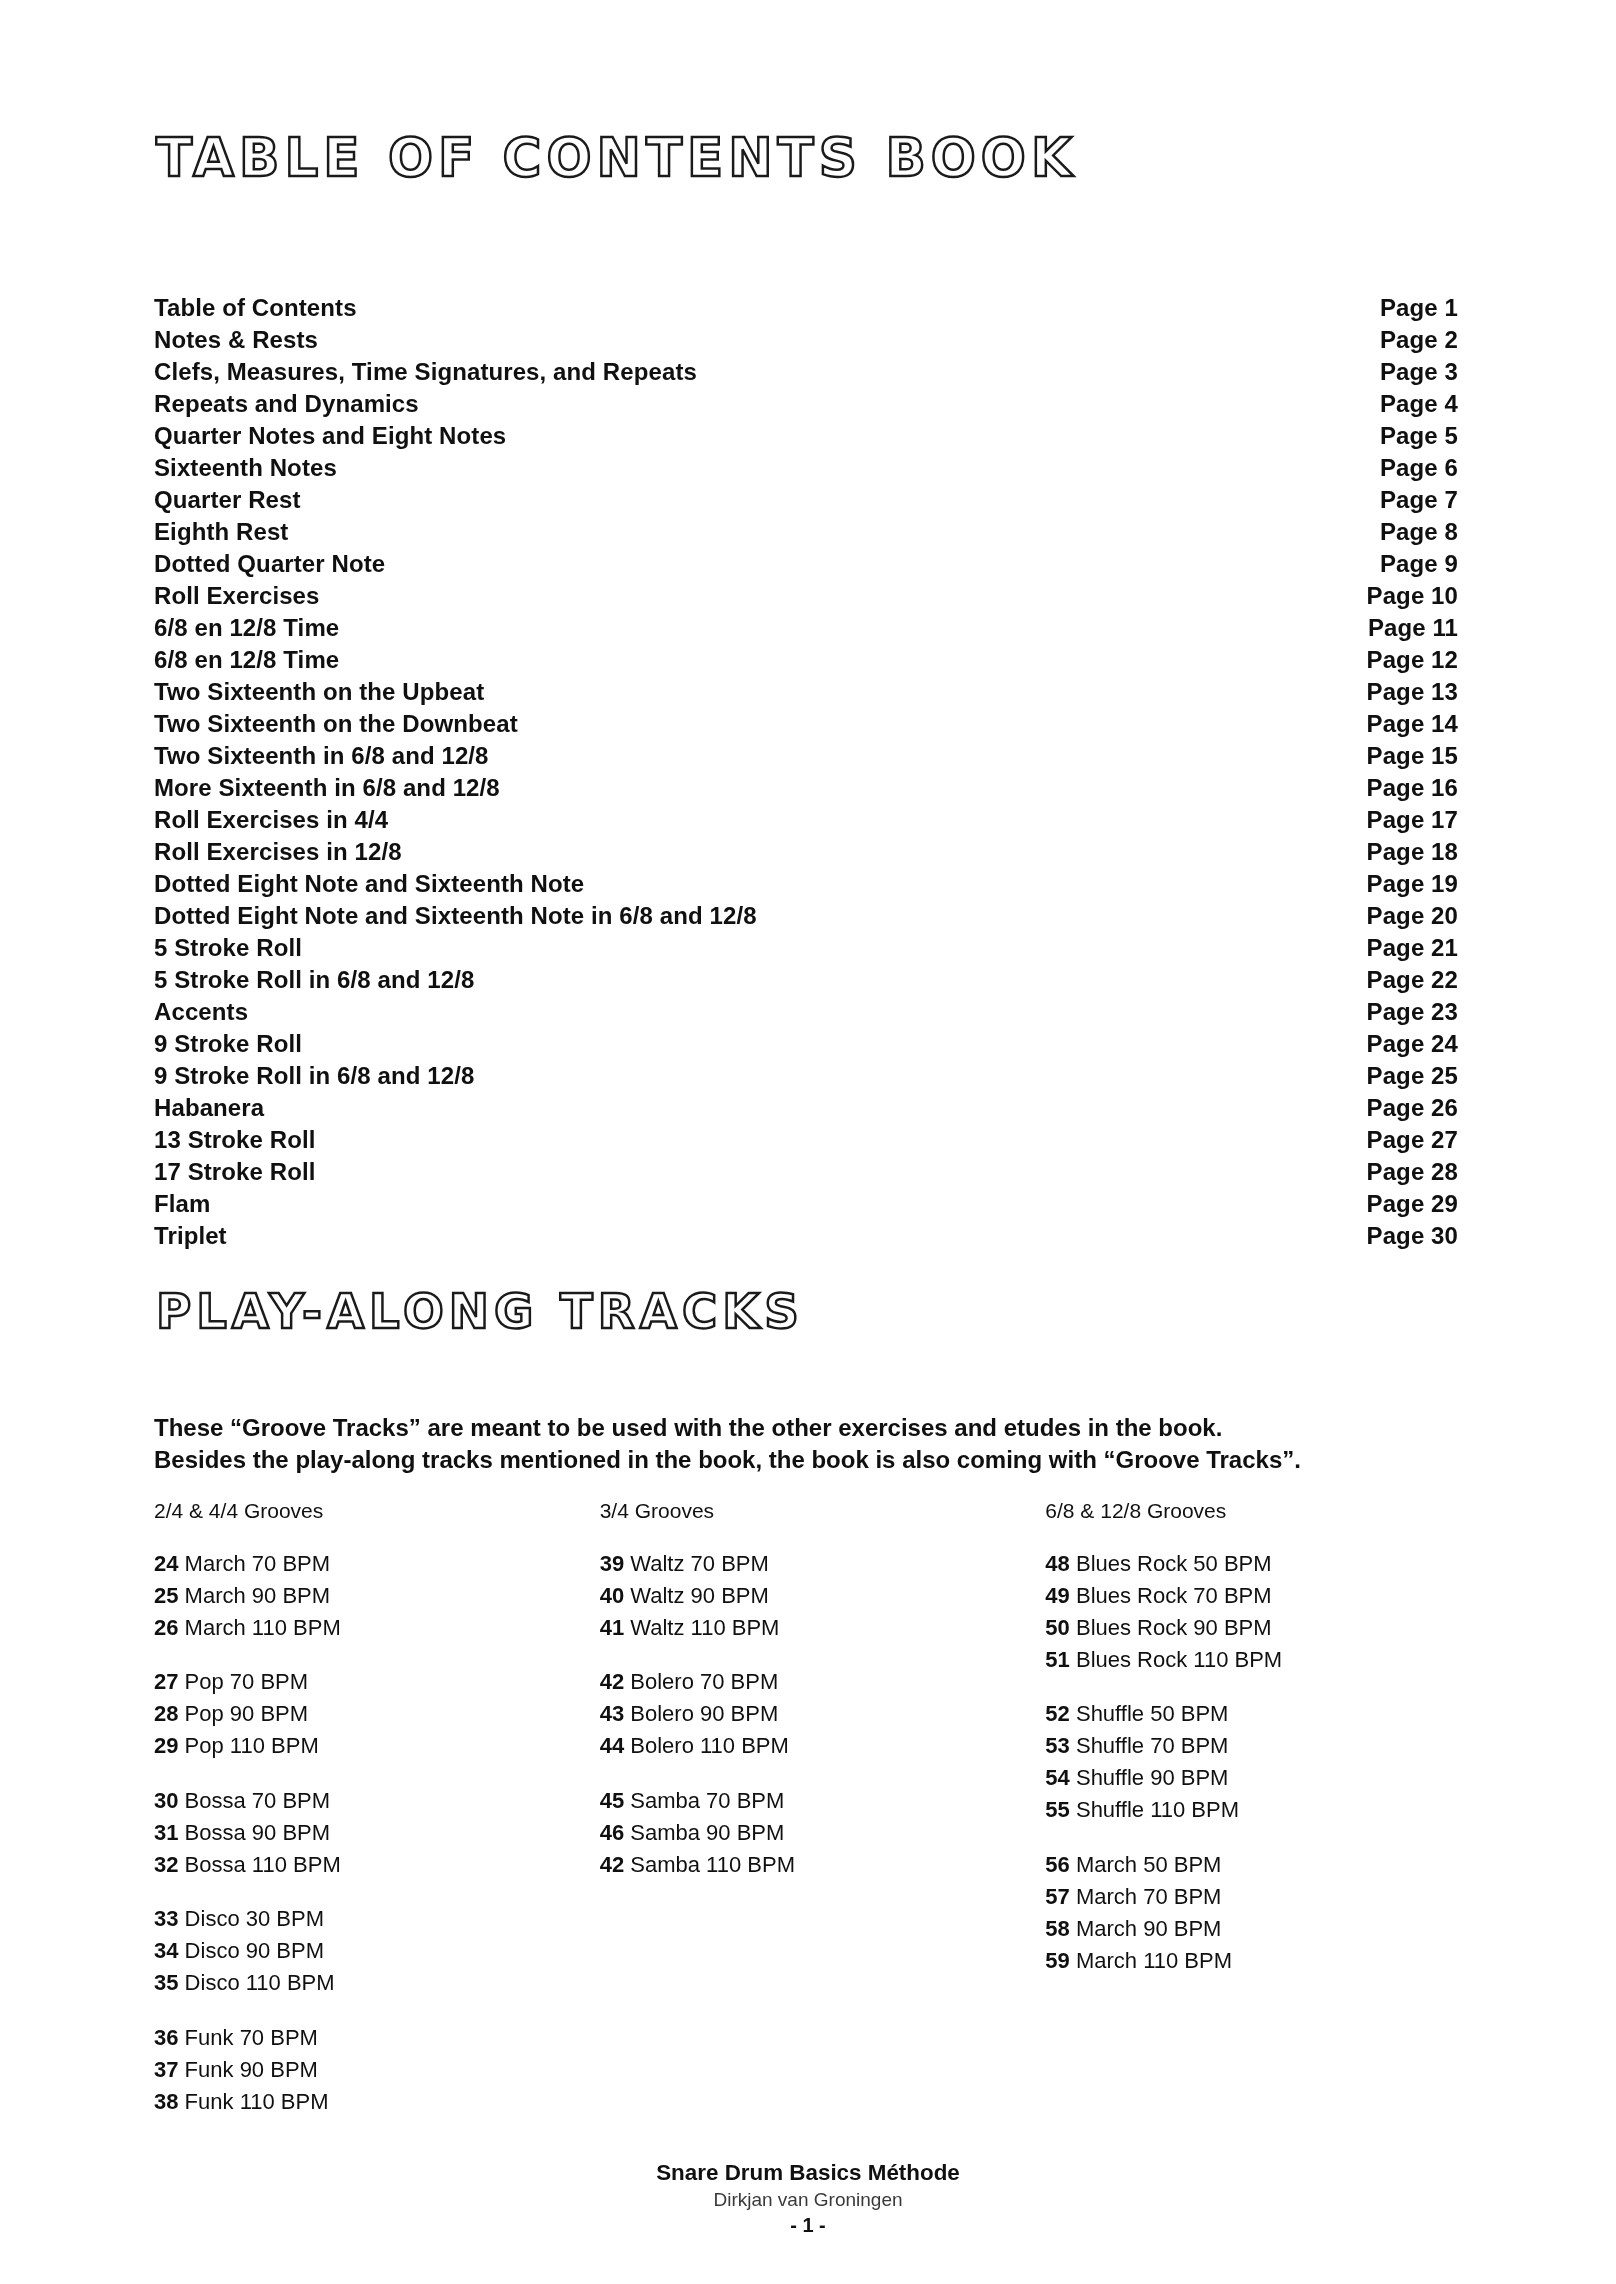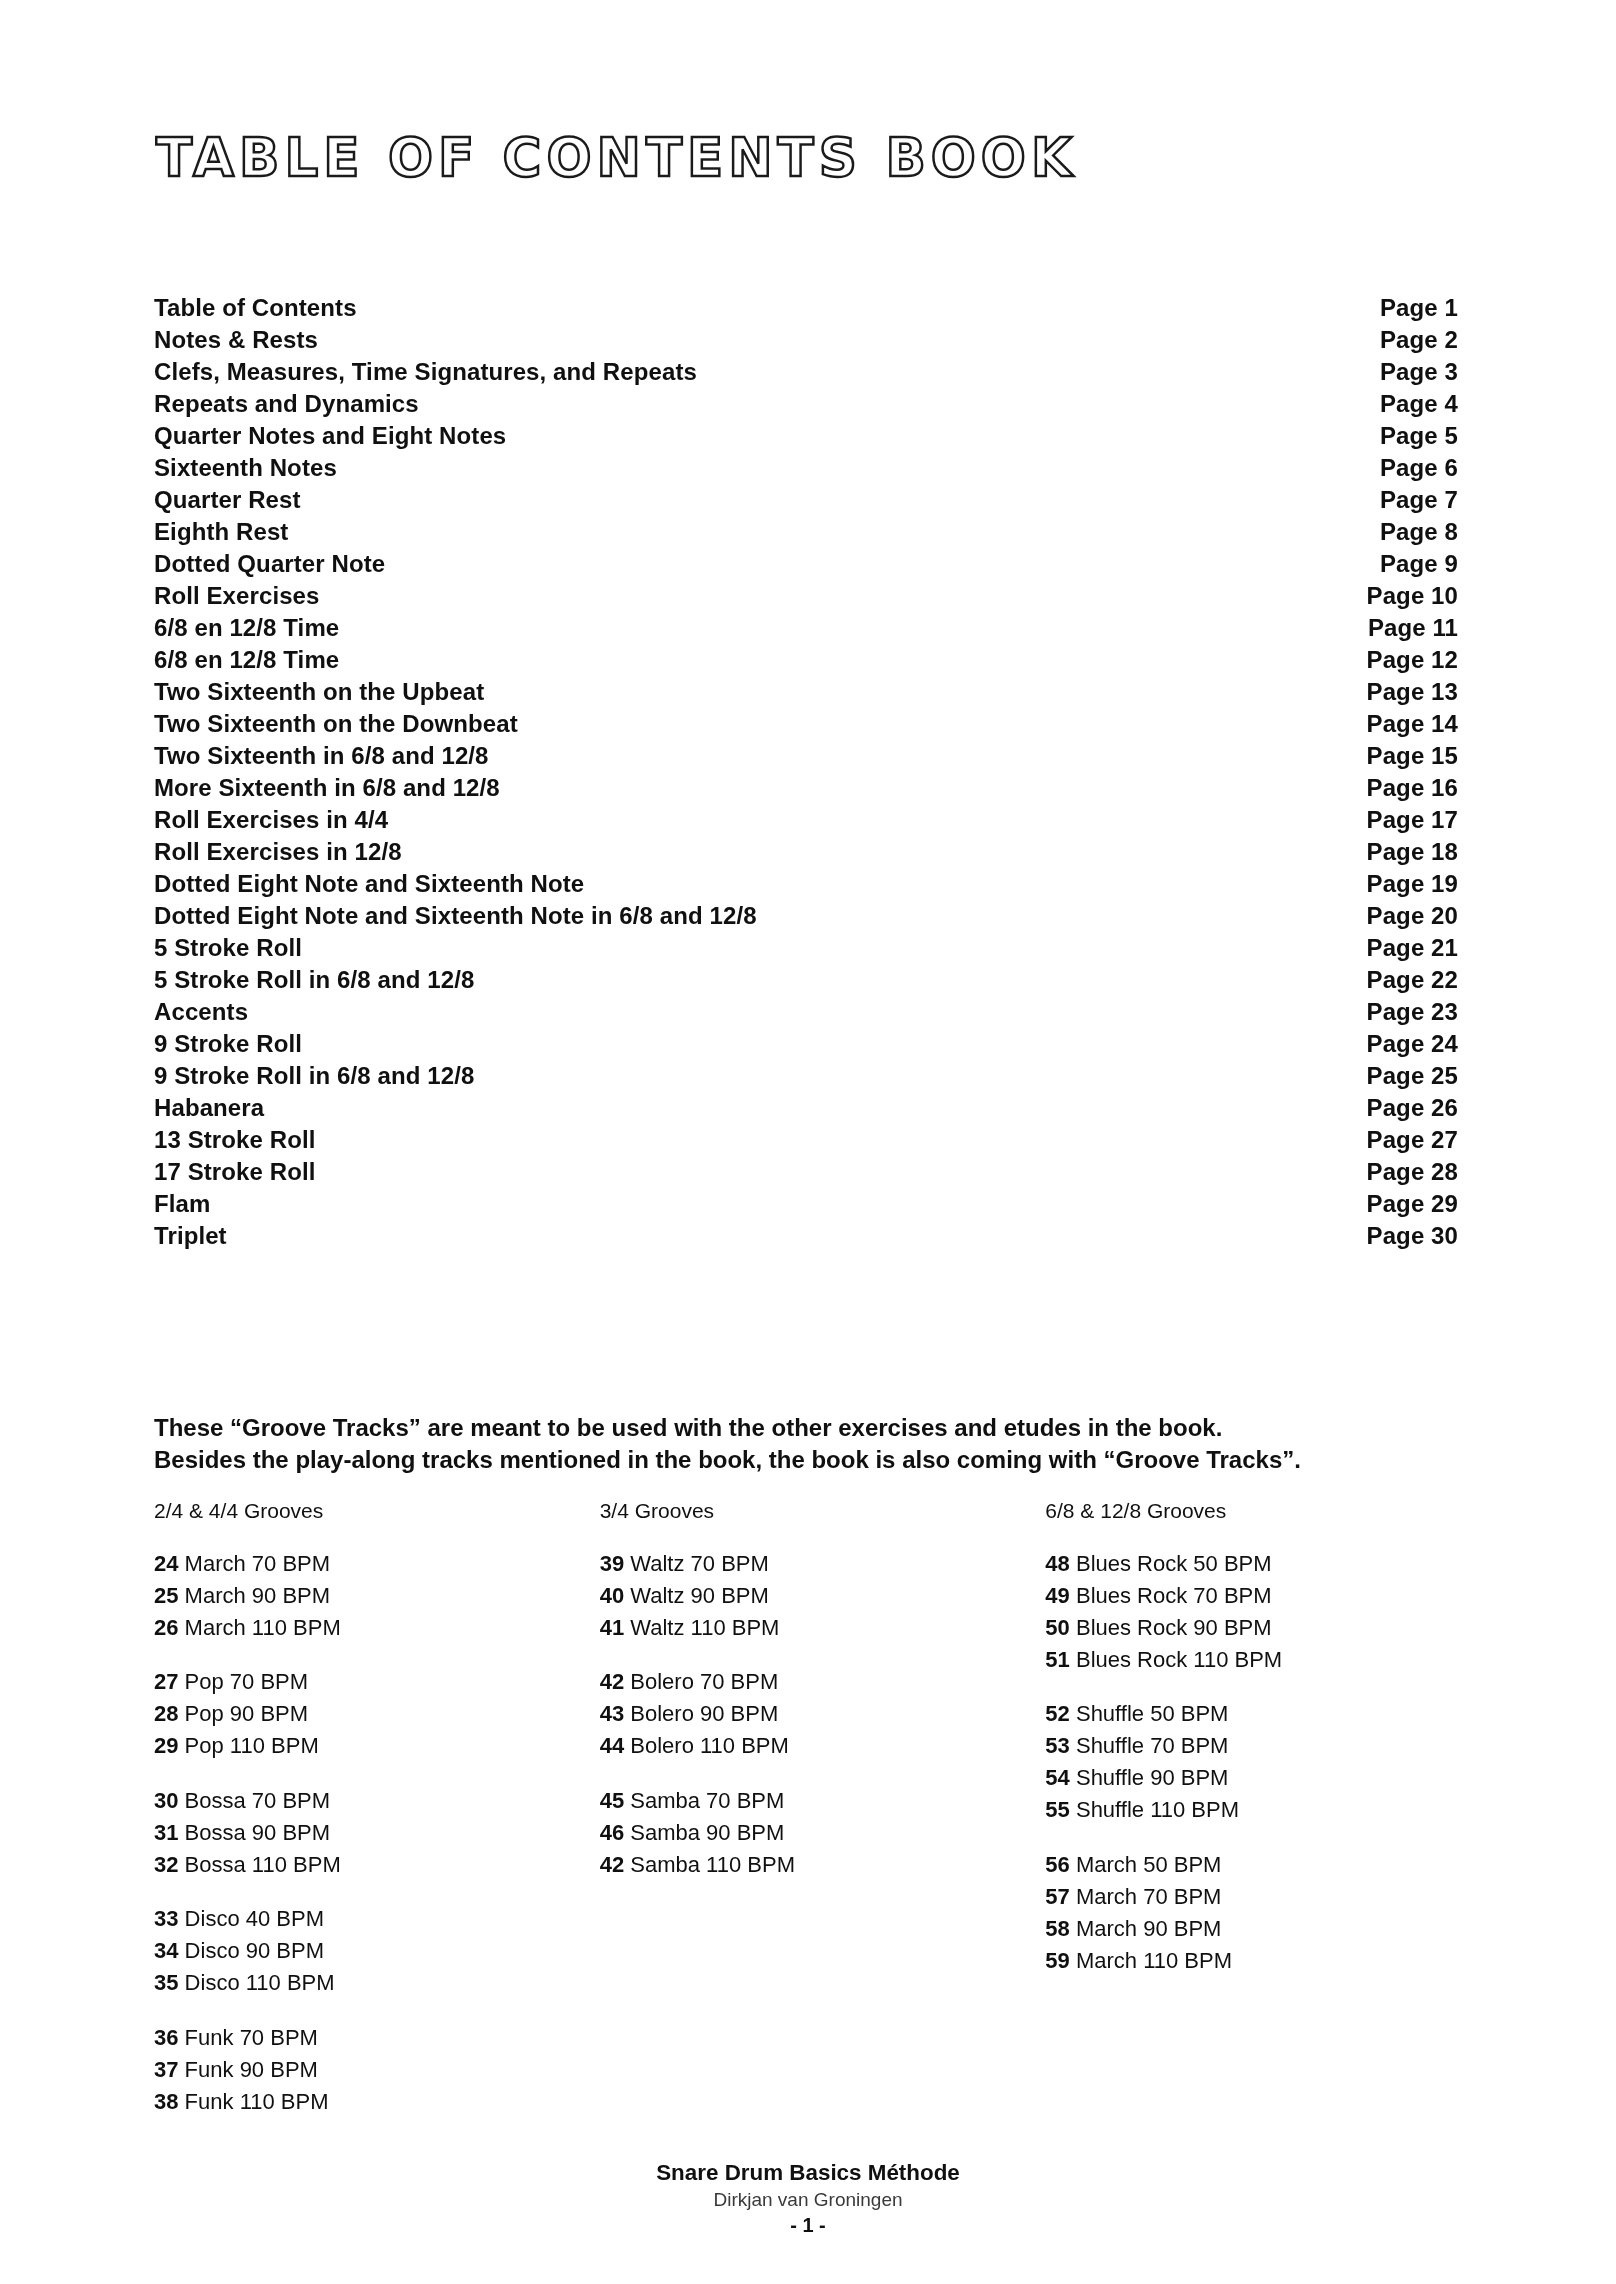--- a/index.html
+++ b/index.html
@@ -250,20 +250,21 @@
       <div class="toc-row">
         <span class="toc-title">Flam</span>
         <span class="toc-page">Page 29</span>
       </div>
       <div class="toc-row">
         <span class="toc-title">Triplet</span>
         <span class="toc-page">Page 30</span>
       </div>
     </div>
 
+  <div id="tracks-heading" class="outline-heading">Play-Along Tracks</div>
 
   <div id="tracks-intro">
     <div>These “Groove Tracks” are meant to be used with the other exercises and etudes in the book.</div>
     <div>Besides the play-along tracks mentioned in the book, the book is also coming with “Groove Tracks”.</div>
   </div>
 
   <div id="groove-columns">
       <div class="groove-col">
         <div class="groove-col-title">2/4 &amp; 4/4 Grooves</div>
         <div class="groove-group">
@@ -275,21 +276,21 @@
           <div class="groove-item"><span class="groove-num">27</span> <span class="groove-label">Pop 70 BPM</span></div>
           <div class="groove-item"><span class="groove-num">28</span> <span class="groove-label">Pop 90 BPM</span></div>
           <div class="groove-item"><span class="groove-num">29</span> <span class="groove-label">Pop 110 BPM</span></div>
         </div>
         <div class="groove-group">
           <div class="groove-item"><span class="groove-num">30</span> <span class="groove-label">Bossa 70 BPM</span></div>
           <div class="groove-item"><span class="groove-num">31</span> <span class="groove-label">Bossa 90 BPM</span></div>
           <div class="groove-item"><span class="groove-num">32</span> <span class="groove-label">Bossa 110 BPM</span></div>
         </div>
         <div class="groove-group">
-          <div class="groove-item"><span class="groove-num">33</span> <span class="groove-label">Disco 40 BPM</span></div>
+          <div class="groove-item"><span class="groove-num">33</span> <span class="groove-label">Disco 30 BPM</span></div>
           <div class="groove-item"><span class="groove-num">34</span> <span class="groove-label">Disco 90 BPM</span></div>
           <div class="groove-item"><span class="groove-num">35</span> <span class="groove-label">Disco 110 BPM</span></div>
         </div>
         <div class="groove-group">
           <div class="groove-item"><span class="groove-num">36</span> <span class="groove-label">Funk 70 BPM</span></div>
           <div class="groove-item"><span class="groove-num">37</span> <span class="groove-label">Funk 90 BPM</span></div>
           <div class="groove-item"><span class="groove-num">38</span> <span class="groove-label">Funk 110 BPM</span></div>
         </div>
       </div>
       <div class="groove-col">

